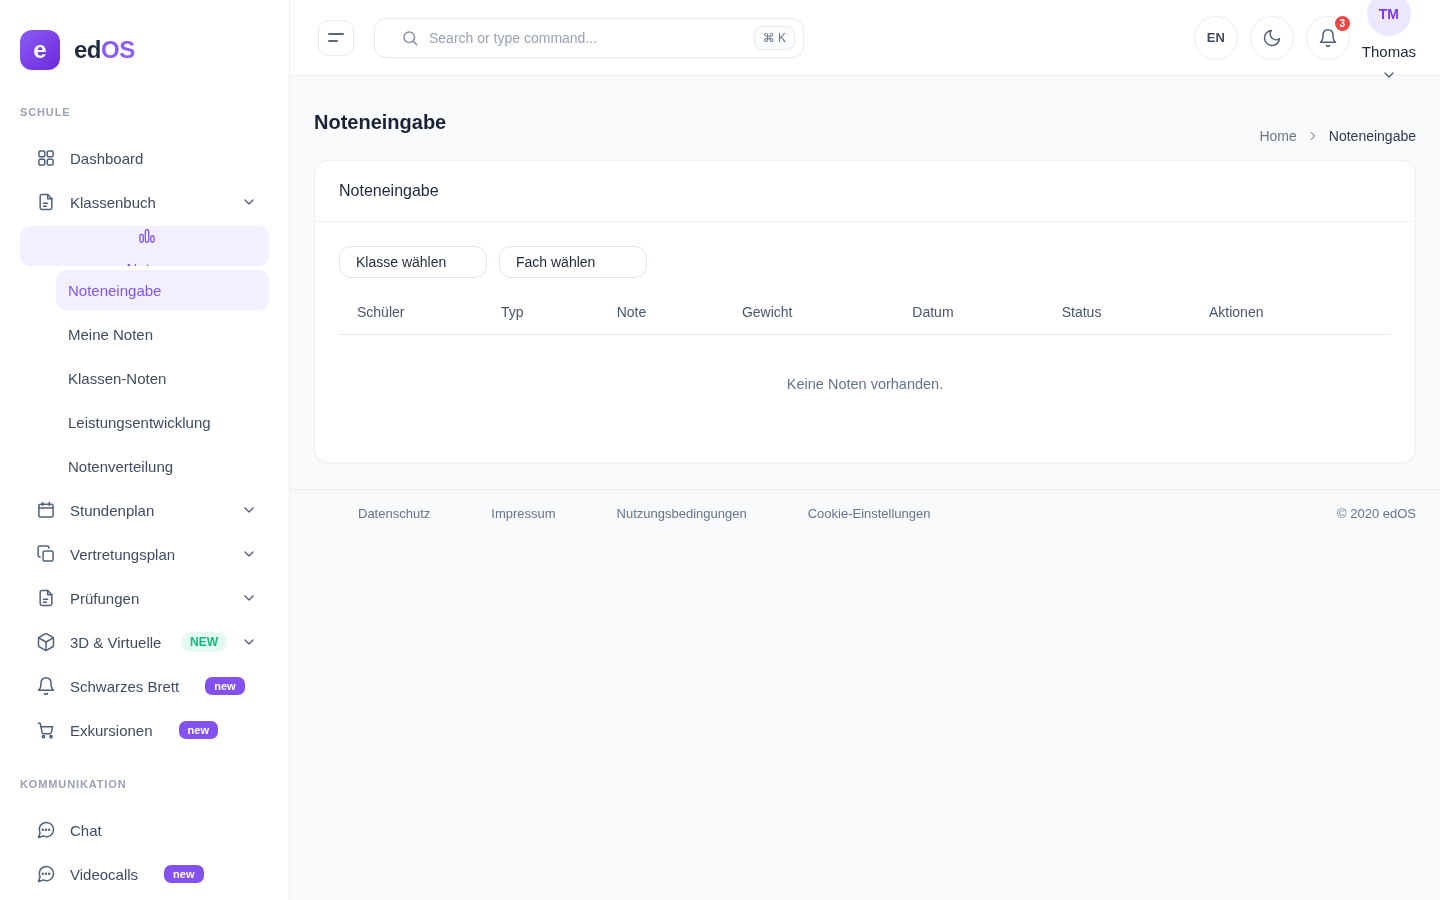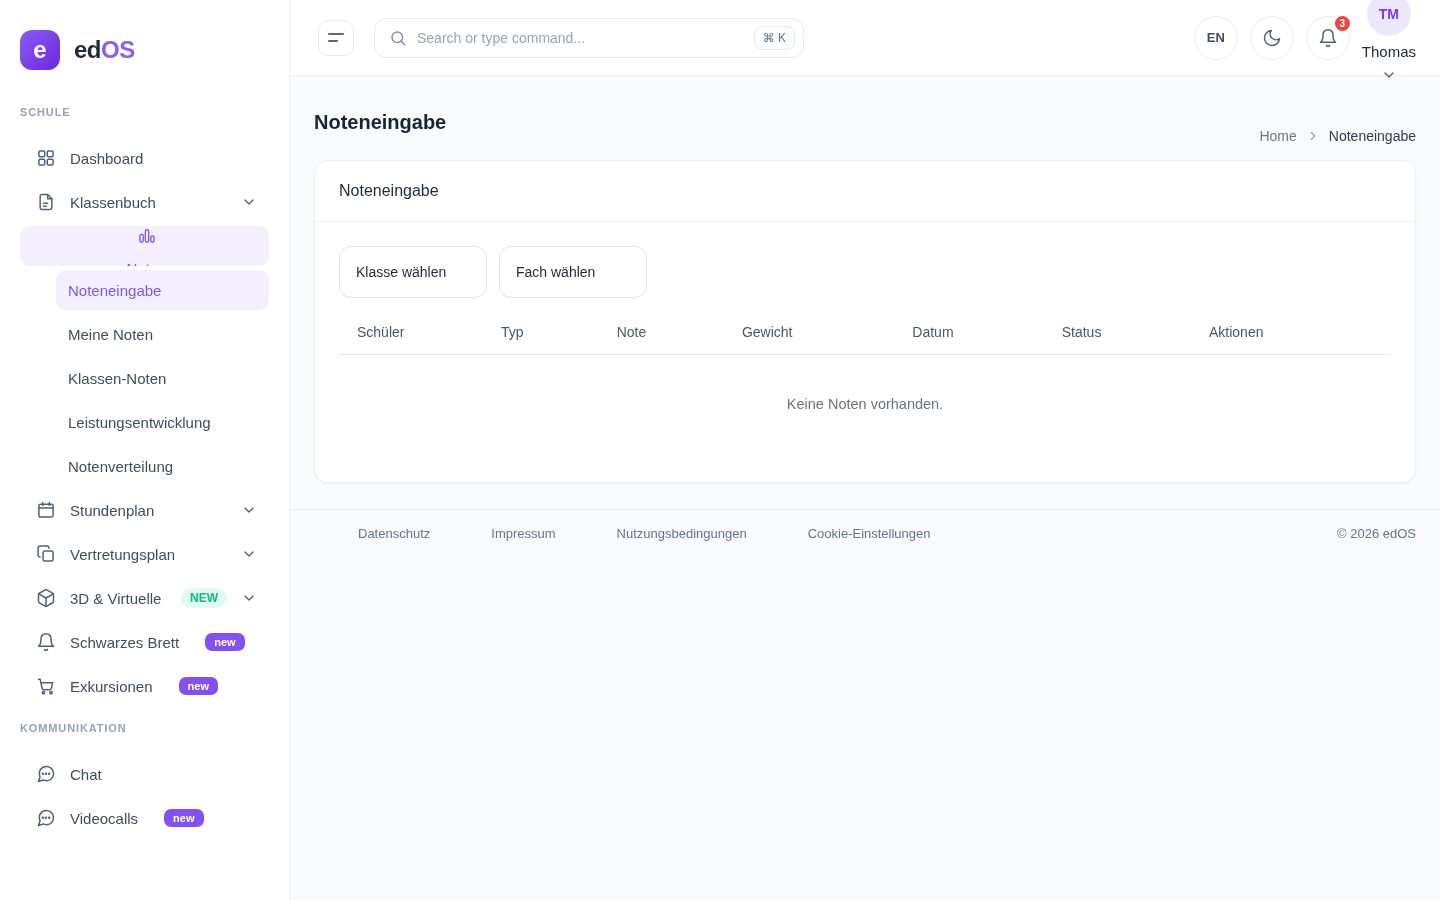--- a/index.html
+++ b/index.html
@@ -8,41 +8,41 @@
   .app { display:flex; width:1440px; height:900px; }
 
   
   .sidebar { width:290px; min-width:290px; background:#ffffff; border-right:1px solid #eceff3; height:900px; overflow:hidden; }
   .brand { display:flex; align-items:center; gap:14px; padding:30px 20px 24px 20px; }
   .brand-logo { width:40px; height:40px; border-radius:12px; background:linear-gradient(135deg,#8b5cf6,#6d28d9); display:flex; align-items:center; justify-content:center; color:#fff; font-size:24px; font-weight:bold; }
   .brand-text { font-size:24px; font-weight:bold; letter-spacing:-0.5px; }
   .brand-text .t1 { color:#1e293b; }
   .brand-text .t2 { color:#8b5cf6; }
   .section-label { font-size:11px; font-weight:600; letter-spacing:0.08em; color:#98a2b3; margin:12px 20px 20px 20px; text-transform:uppercase; }
-  .section-label.second { margin-top:16px; }
+  .section-label.second { margin-top:28px; }
   .nav-item { display:flex; align-items:center; gap:14px; height:40px; margin:0 20px 4px 20px; padding:0 12px 0 16px; border-radius:10px; font-size:15px; color:#3f4c61; cursor:pointer; white-space:nowrap; overflow:hidden; }
   .nav-item .nav-icon { display:flex; width:20px; height:20px; color:#51607a; flex:none; }
   .nav-item .chev { margin-left:auto; display:flex; width:16px; height:16px; color:#51607a; flex:none; }
   .nav-item.active { background:#f3effe; color:#7d55f0;flex-direction:column; }
   .nav-item.active .nav-icon, .nav-item.active .chev { color:#7d55f0; }
   .sub-item { display:flex; align-items:center; height:40px; margin:0 20px 4px 56px; padding:0 12px; border-radius:10px; font-size:15px; color:#3f4c61; cursor:pointer; }
   .sub-item.active { background:#f3effe; color:#7d55f0; }
   .badge-purple { background:#8352ee; color:#fff; font-size:11px; font-weight:bold; padding:3px 9px; border-radius:7px; margin-left:12px; flex:none; }
   .badge-green { background:#e4faf0; color:#0fba82; font-size:12px; font-weight:600; padding:3px 9px; border-radius:999px; margin-left:2px; flex:none; }
   .nav-label.trunc { overflow:hidden; max-width:122px; }
 
   
   .main { flex:1; display:flex; flex-direction:column; background:#f8fafc; height:900px; }
 
   
   .topbar { height:76px; min-height:76px; background:#fff; border-bottom:1px solid #eef0f4; display:flex; align-items:center; padding:0 24px 0 28px; gap:20px; }
   .icon-btn-sq { width:36px; height:36px; border:1px solid #e8ebef; border-radius:10px; background:#fff; display:flex; flex-direction:column; align-items:flex-start; justify-content:center; gap:5px; padding-left:9px; cursor:pointer; }
   .icon-btn-sq .bar1 { width:16px; height:2px; background:#5b6779; border-radius:2px; }
   .icon-btn-sq .bar2 { width:10px; height:2px; background:#5b6779; border-radius:2px; }
-  .searchbox { width:430px; height:40px; border:1px solid #e8ebef; border-radius:12px; background:#fff; display:flex; align-items:center; gap:10px; padding:0 8px 0 14px; }
+  .searchbox { width:430px; height:40px; border:1px solid #e8ebef; border-radius:12px; background:#fff; display:flex; align-items:center; gap:10px; padding:0 8px 0 26px; }
   .searchbox .s-icon { display:flex; width:18px; height:18px; color:#8a94a6; }
   .searchbox input { flex:1; border:none; outline:none; font-size:14px; color:#334155; font-family:"Liberation Sans", sans-serif; background:transparent; }
   .searchbox input::placeholder { color:#98a2b3; }
   .kbd { border:1px solid #e8ebef; background:#fbfcfd; border-radius:8px; padding:4px 8px; font-size:12px; color:#64748b; }
   .top-right { margin-left:auto; display:flex; align-items:center; gap:12px; }
   .circle-btn { width:44px; height:44px; border-radius:50%; border:1px solid #eceef2; background:#fff; display:flex; align-items:center; justify-content:center; cursor:pointer; position:relative; color:#51607a; }
   .circle-btn.lang { font-size:13px; font-weight:600; color:#3f4c61; }
   .notif-badge { position:absolute; top:-3px; right:-3px; width:19px; height:19px; background:#ef4444; border:2px solid #fff; border-radius:50%; color:#fff; font-size:10px; font-weight:bold; display:flex; align-items:center; justify-content:center; }
   .avatar { width:44px; height:44px; border-radius:50%; background:#ece7fd; color:#7c3aed; font-size:14px; font-weight:bold; display:flex; align-items:center; justify-content:center; }
   .user-menu { display:flex; align-items:center; gap:7px; cursor:pointer;flex-direction:column; }
@@ -55,21 +55,21 @@
   .page-title { font-size:20px; font-weight:bold; color:#192335; }
   .breadcrumb { display:flex; align-items:center; gap:9px; font-size:14px;margin-top:28px; }
   .crumb-home { color:#6b7684; cursor:pointer; }
   .crumb-sep { display:flex; width:14px; height:14px; color:#98a2b3; }
   .crumb-current { color:#2f3a4c; }
 
   .card { background:#fff; border:1px solid #edf0f4; border-radius:14px; box-shadow:0 1px 2px rgba(16,24,40,0.04); }
   .card-header { padding:21px 24px; font-size:16px; color:#1e293b; border-bottom:1px solid #f0f2f5; }
   .card-body { padding:24px; }
   .filter-row { display:flex; align-items:center; gap:12px; }
-  .select-box { height:52px; min-width:148px; padding:0 16px; border:1px solid #dfe5ec; border-radius:12px; background:#fff; font-size:14px; color:#1e293b; font-family:"Liberation Sans", sans-serif; display:flex; align-items:center; cursor:pointer; text-align:left; }
+  .select-box { height:32px; min-width:148px; padding:0 16px; border:1px solid #dfe5ec; border-radius:12px; background:#fff; font-size:14px; color:#1e293b; font-family:"Liberation Sans", sans-serif; display:flex; align-items:center; cursor:pointer; text-align:left; }
   .add-btn { margin-left:auto; height:42px; padding:0 19px; border:none; border-radius:12px; background:#c3adf5; color:#fff; font-size:14px; font-weight:600; font-family:"Liberation Sans", sans-serif; cursor:not-allowed; }
 
   table.grades { width:100%; border-collapse:collapse; margin-top:26px; }
   table.grades th { text-align:left; font-weight:400; font-size:14px; color:#4a566b; padding:0 10px 14px 0; border-bottom:1px solid #e7ebf0; }
   table.grades th:first-child { padding-left:18px; }
   table.grades td.empty-cell { text-align:center; padding:41px 0 46px 0; font-size:14.5px; color:#64748b; }
 
   .page-footer { margin-top:26px; border-top:1px solid #e9edf1; padding:16px 24px 18px 24px; display:flex; align-items:center; justify-content:space-between; font-size:13px; color:#64748b; }
   .footer-links { display:flex; gap:17px; }
   .footer-links span { cursor:pointer;margin-left:44px; }
@@ -174,20 +174,35 @@
           </svg>
         </span>
       <span class="nav-label">Vertretungsplan</span>
       <span class="chev">
           <svg viewBox="0 0 24 24" fill="none" stroke="currentColor" stroke-width="2" stroke-linecap="round" stroke-linejoin="round">
             <polyline points="6 9 12 15 18 9"></polyline>
           </svg>
         </span>
     </div>
 
+    <div class="nav-item">
+      <span class="nav-icon">
+          <svg viewBox="0 0 24 24" fill="none" stroke="currentColor" stroke-width="1.8" stroke-linecap="round" stroke-linejoin="round">
+            <path d="M14 3H7a2 2 0 0 0-2 2v14a2 2 0 0 0 2 2h10a2 2 0 0 0 2-2V8z"></path>
+            <path d="M14 3v5h5"></path>
+            <path d="M9 13.5h5M9 17h3.5"></path>
+          </svg>
+        </span>
+      <span class="nav-label">Prüfungen</span>
+      <span class="chev">
+          <svg viewBox="0 0 24 24" fill="none" stroke="currentColor" stroke-width="2" stroke-linecap="round" stroke-linejoin="round">
+            <polyline points="6 9 12 15 18 9"></polyline>
+          </svg>
+        </span>
+    </div>
 
     <div class="nav-item">
       <span class="nav-icon">
           <svg viewBox="0 0 24 24" fill="none" stroke="currentColor" stroke-width="1.8" stroke-linecap="round" stroke-linejoin="round">
             <path d="M21 16V8a2 2 0 0 0-1-1.73l-7-4a2 2 0 0 0-2 0l-7 4A2 2 0 0 0 3 8v8a2 2 0 0 0 1 1.73l7 4a2 2 0 0 0 2 0l7-4A2 2 0 0 0 21 16z"></path>
             <polyline points="3.27 6.96 12 12.01 20.73 6.96"></polyline>
             <line x1="12" y1="22.08" x2="12" y2="12"></line>
           </svg>
         </span>
       <span class="nav-label trunc">3D &amp; Virtuelle Räu</span>
@@ -355,16 +370,16 @@
       </div>
     </div>
 
     <footer class="page-footer">
       <div class="footer-links">
         <span>Datenschutz</span>
         <span>Impressum</span>
         <span>Nutzungsbedingungen</span>
         <span>Cookie-Einstellungen</span>
       </div>
-      <div>© 2026 edOS</div>
+      <div>© 2020 edOS</div>
     </footer>
   </div>
 </div>
 
 </body></html>

